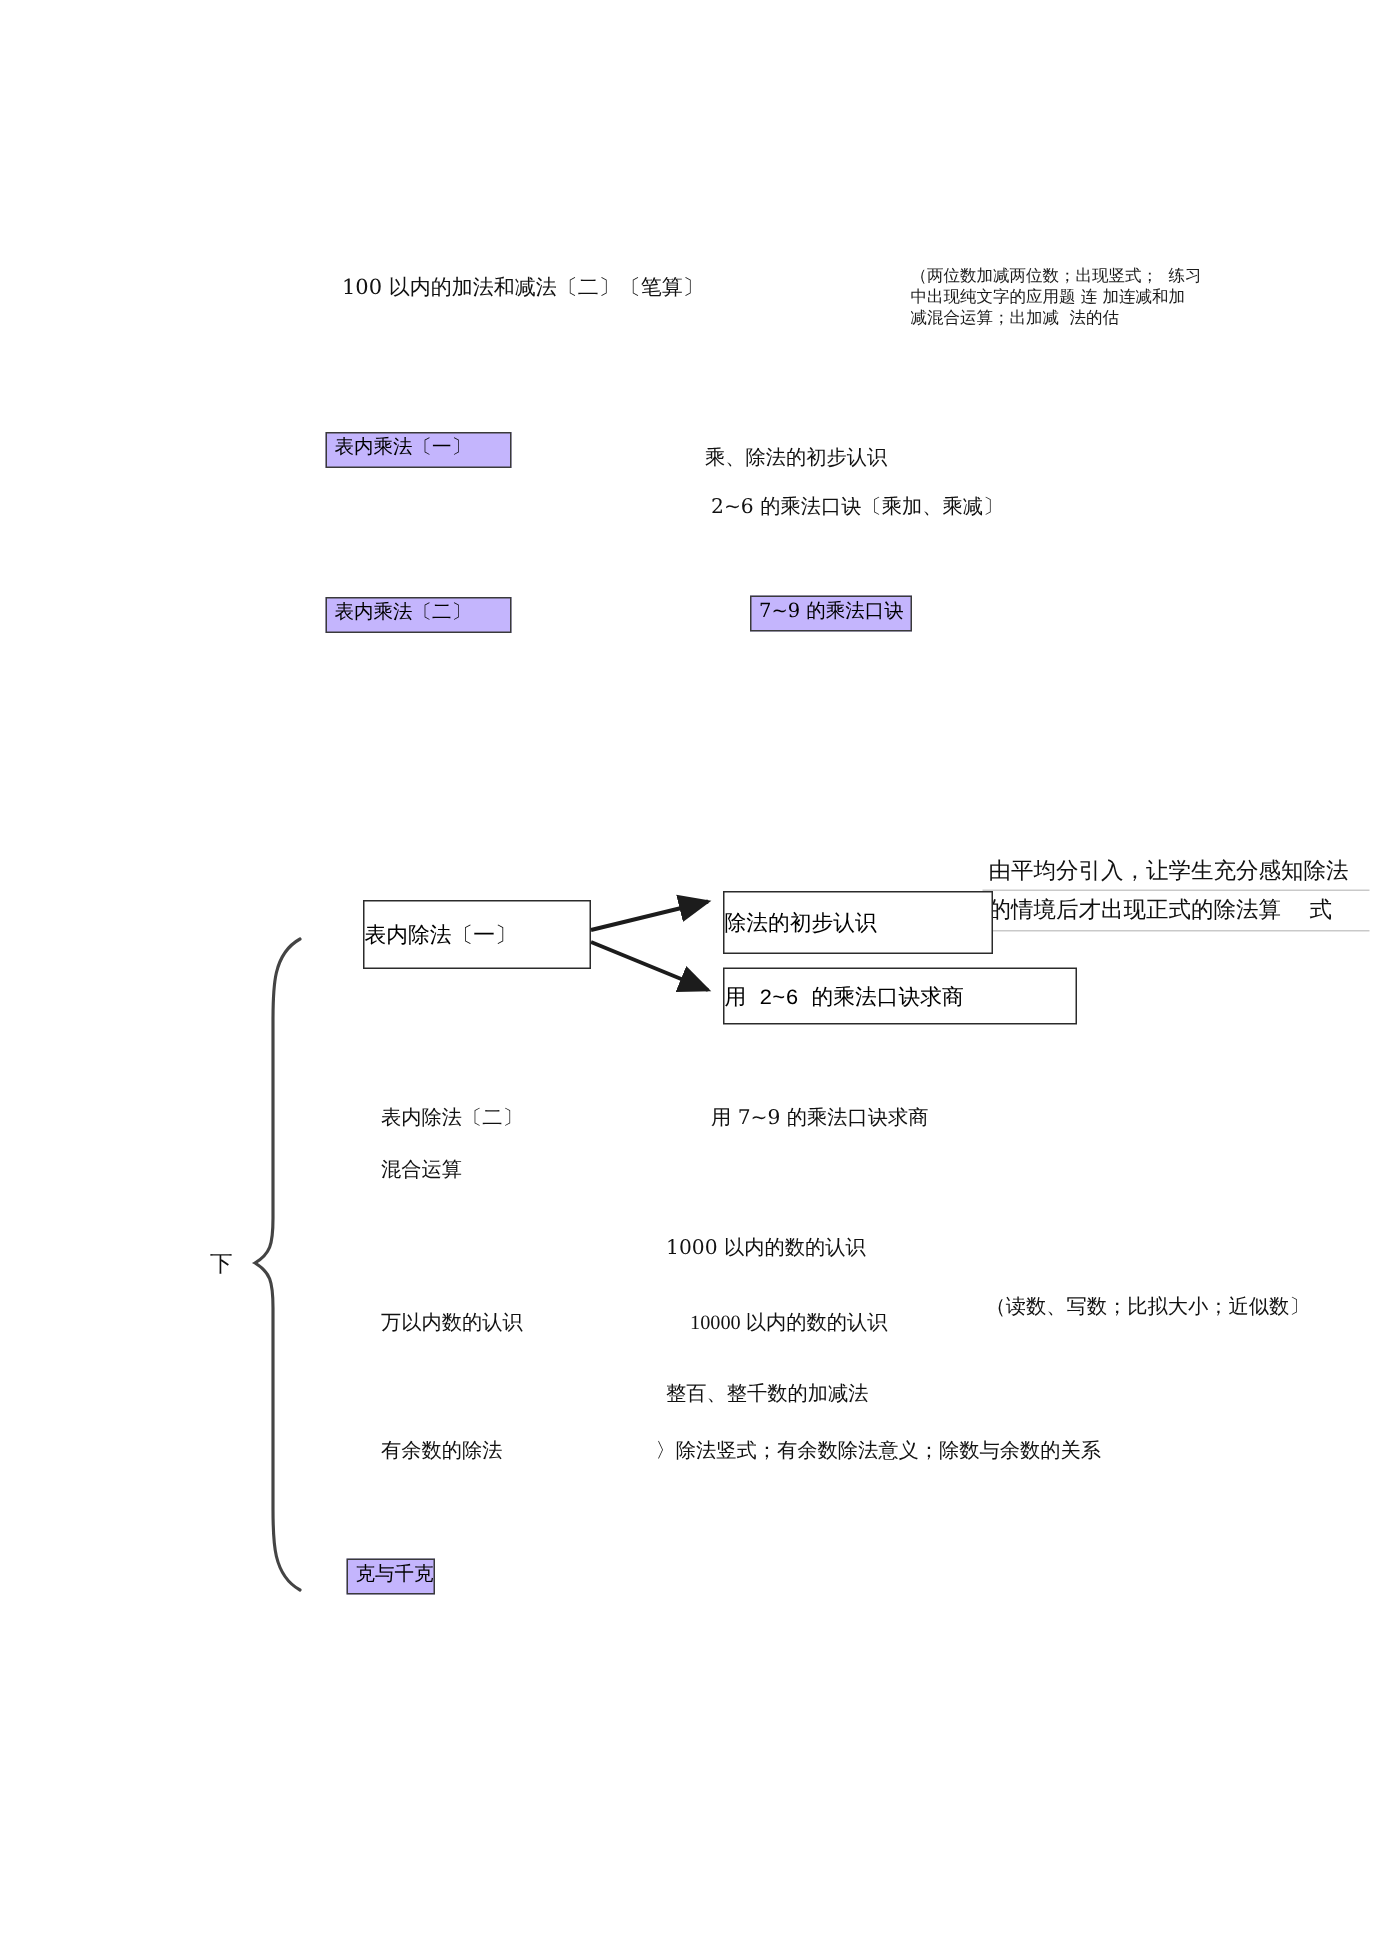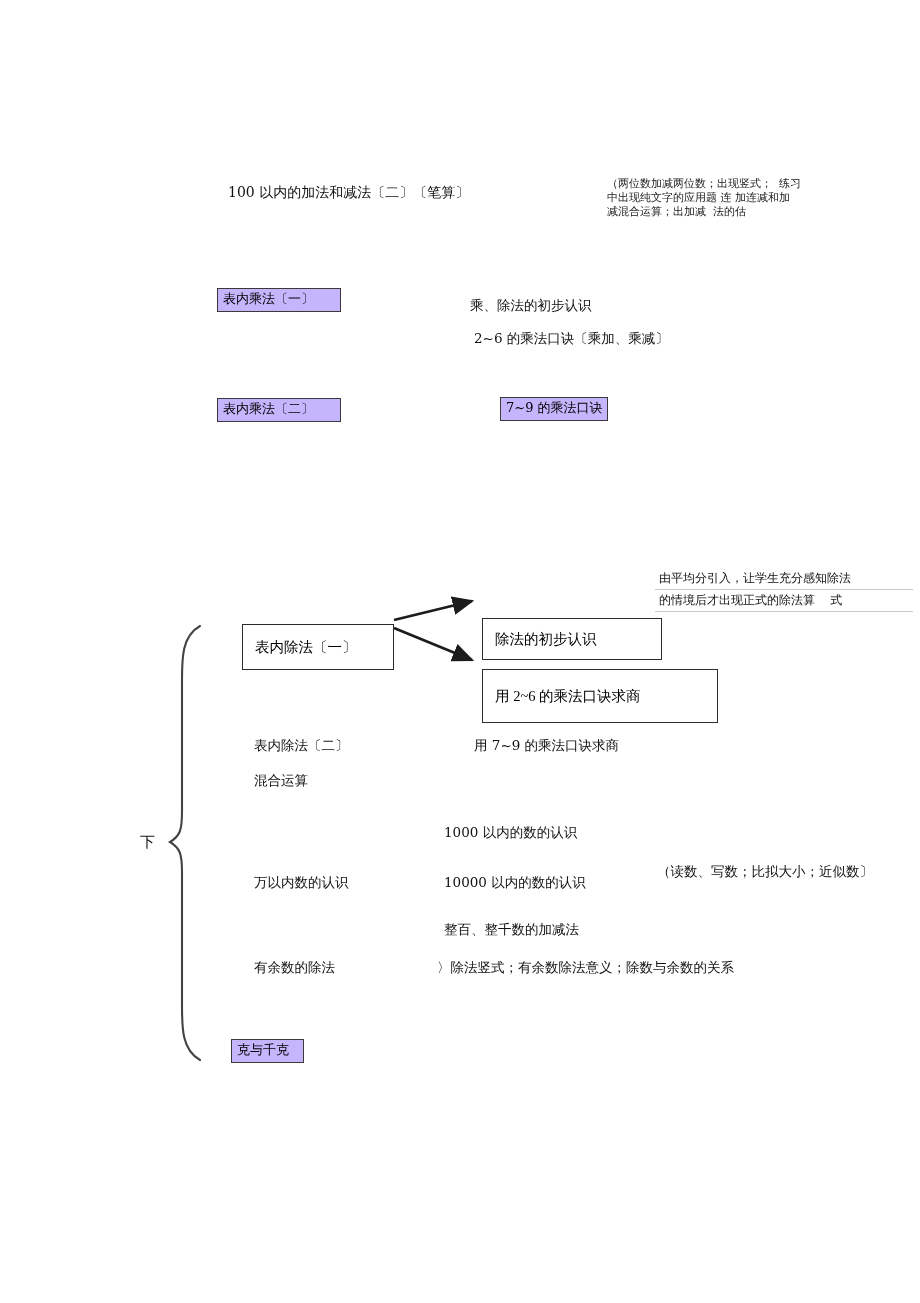--- a/index.html
+++ b/index.html
@@ -46,42 +46,41 @@
     font-family: "DejaVu Serif", "Liberation Serif", serif;
     white-space: pre;
     box-sizing: border-box;
   }
   .boxed.wide-pad { padding-right: 26px; }
 
   
   .node {
     border: 1.6px solid #2b2b2b;
     background: #ffffff;
-    font-family: Liberation Serif, serif;
+    font-family: Liberation Mono, monospace;
     font-size: 14.5px;
     display: flex;
     align-items: center;
-    padding-left: 12px;
+    padding-left: 0;
     box-sizing: border-box;
     white-space: pre;
-    margin-top: 24px;
   }
 
   
   .gtable {
     border-collapse: collapse;
     table-layout: fixed;
   }
   .gtable td {
     border: 1px solid #c9c9c9;
     border-left: none;
     border-right: none;
     padding: 2px 4px 3px 4px;
     font-family: "DejaVu Serif", "Liberation Serif", serif;
-    font-size: 12px;
+    font-size: 15px;
     line-height: 1.35;
     color: #111;
     white-space: pre;
     vertical-align: middle;
     margin-left: 28px;
   }
   .gtable tr:first-child td { border-top: none; }
 
   .brace-wrap { position: absolute; }
   .brace-wrap svg { display: block; }
@@ -144,33 +143,33 @@
         <td>的情境后才出现正式的除法算    式</td>
       </tr>
     </tbody>
       </table>
   </div>
 
   <div class="abs node" style="left:242px; top:600px; width:152px; height:46px;">表内除法〔一〕</div>
 
   <div class="abs node" style="left:482px; top:594px; width:180px; height:42px;">除法的初步认识</div>
 
-  <div class="abs node" style="left:482px; top:645px; width:236px; height:54px;">用 2~6 的乘法口诀求商</div>
+  <div class="abs node" style="left:482px; top:645px; width:236px; height:38px;">用 2~6 的乘法口诀求商</div>
 
   <div class="abs txt" style="left:254px; top:735px;">表内除法〔二〕</div>
   <div class="abs txt" style="left:474px; top:735px;">用 7~9 的乘法口诀求商</div>
 
   <div class="abs txt" style="left:254px; top:770px;">混合运算</div>
 
   <div class="abs txt" style="left:444px; top:822px;">1000 以内的数的认识</div>
 
   <div class="abs txt" style="left:254px; top:872px;">万以内数的认识</div>
-  <div class="abs txt" style="left:444px; top:872px;">10000 以内的数的认识</div>
+  <div class="abs txt" style="left:460px; top:872px;font-family:Liberation Serif, serif;">10000 以内的数的认识</div>
   <div class="abs txt" style="left:657px; top:861px;">（读数、写数；比拟大小；近似数〕</div>
 
   <div class="abs txt" style="left:444px; top:919px;">整百、整千数的加减法</div>
 
   <div class="abs txt" style="left:254px; top:957px;">有余数的除法</div>
   <div class="abs txt" style="left:437px; top:957px;text-align:center;">〉除法竖式；有余数除法意义；除数与余数的关系</div>
 
-  <div class="abs boxed" style="left:231px; top:1039px; padding-right:14px;">克与千克</div>
+  <div class="abs boxed" style="left:231px; top:1039px; padding-right:0;">克与千克</div>
 
 </div>
 
 </body></html>

